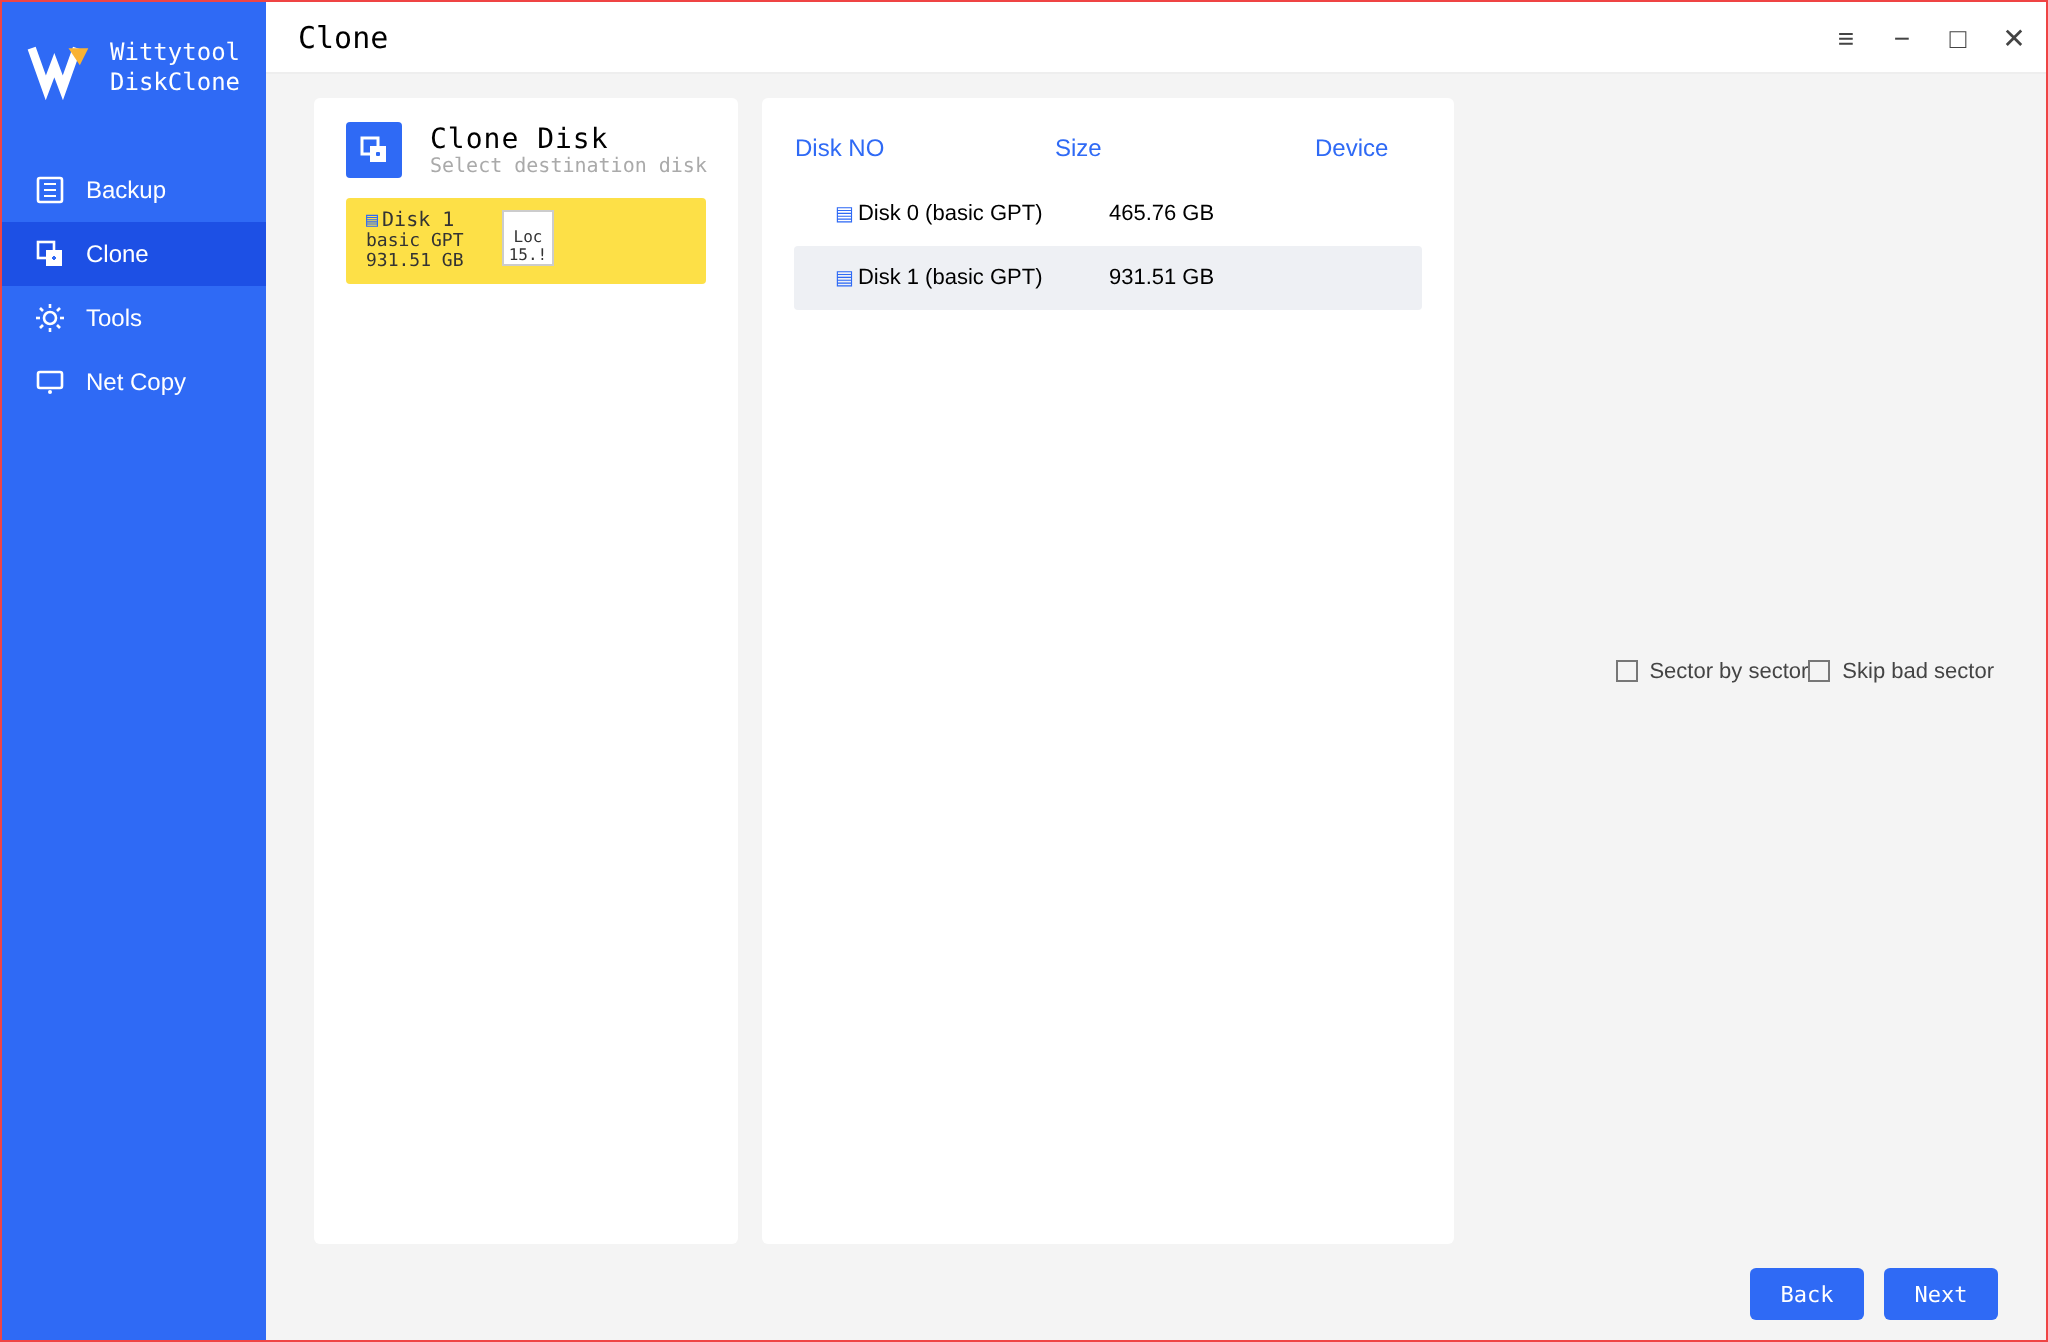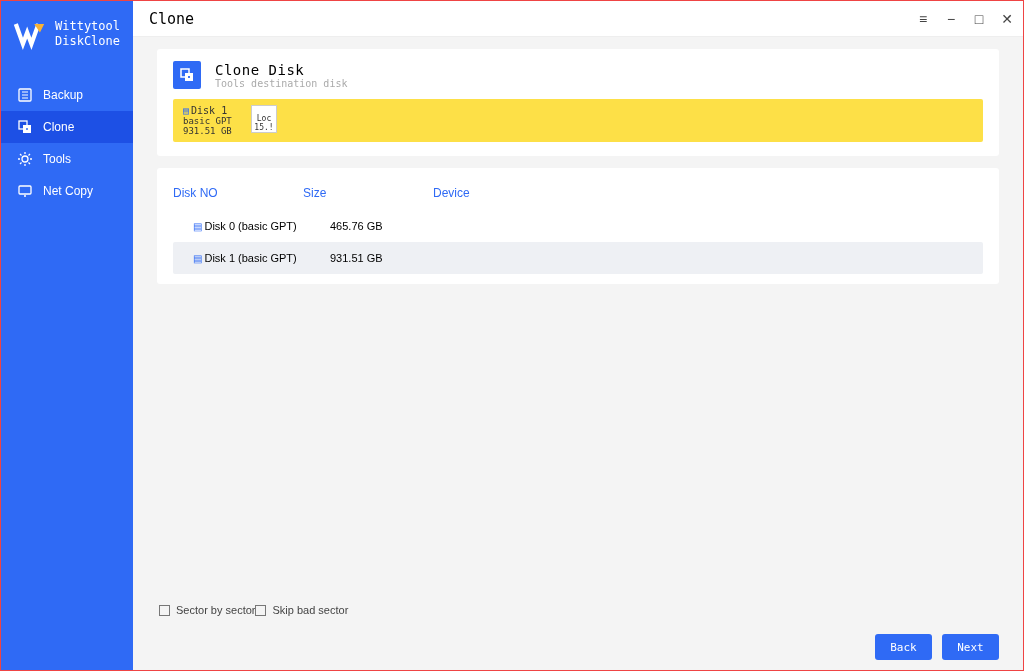--- a/index.html
+++ b/index.html
@@ -17,21 +17,21 @@
   .nav-item.active { background: #1d50e5; }
   .nav-item .icon { width: 16px; height: 16px; display: inline-flex; align-items: center; justify-content: center; }
 
   
   .main { flex: 1; background: #f4f4f4; display: flex; flex-direction: column; }
   .titlebar { height: 36px; display: flex; align-items: center; padding: 0 8px 0 16px; background: #fff; border-bottom: 1px solid #eee; }
   .titlebar .title { font-size: 15px; font-family: Consolas, monospace; }
   .win-controls { margin-left: auto; display: flex; gap: 12px; align-items: center; color: #444; }
   .win-btn { width: 16px; height: 16px; display: inline-flex; align-items: center; justify-content: center; cursor: pointer; font-size: 14px; line-height: 1; }
 
-  .content { flex: 1; padding: 12px 24px 12px 24px; display: flex; flex-direction: column; gap: 12px; }
+  .content { flex: 1; padding: 12px 24px 12px 24px; display: flex; flex-direction: row; gap: 12px; }
 
   
   .step-card { background: #fff; border-radius: 3px; padding: 12px 16px 14px 16px; }
   .step-head { display: flex; align-items: center; gap: 14px; margin-bottom: 10px; }
   .step-icon { width: 28px; height: 28px; background: #2f6af5; display: flex; align-items: center; justify-content: center; border-radius: 2px; }
   .step-icon svg { width: 16px; height: 16px; }
   .step-title { font-family: Consolas, monospace; font-size: 14px; letter-spacing: .5px; }
   .step-sub { font-family: Consolas, monospace; font-size: 10px; color: #aaa; }
 
   .disk-bar { display: flex; align-items: flex-start; background: #fde047; border-radius: 2px; padding: 6px 10px; gap: 10px; font-family: Consolas, monospace; font-size: 10px; color: #333; }
@@ -154,21 +154,21 @@
           <span class="step-icon">
             <svg viewBox="0 0 16 16">
                 <rect x="2" y="2" width="8" height="8" fill="none" stroke="#fff" stroke-width="1.5"></rect>
                 <rect x="6" y="6" width="8" height="8" fill="#fff"></rect>
                 <line x1="9" y1="10" x2="11" y2="10" stroke="#2f6af5" stroke-width="1.5"></line>
                 <line x1="10" y1="9" x2="10" y2="11" stroke="#2f6af5" stroke-width="1.5"></line>
               </svg>
           </span>
           <div>
             <div class="step-title">Clone Disk</div>
-            <div class="step-sub">Tools destination disk</div>
+            <div class="step-sub">Select destination disk</div>
           </div>
         </div>
         <div class="disk-bar">
           <div class="disk-meta">
             <div class="l1"><span class="disk-ic">▤</span><span>Disk 1</span></div>
             <div class="l2">basic GPT</div>
             <div class="l3">931.51 GB</div>
           </div>
           <div class="seg-small">
             <div>Loc</div>

